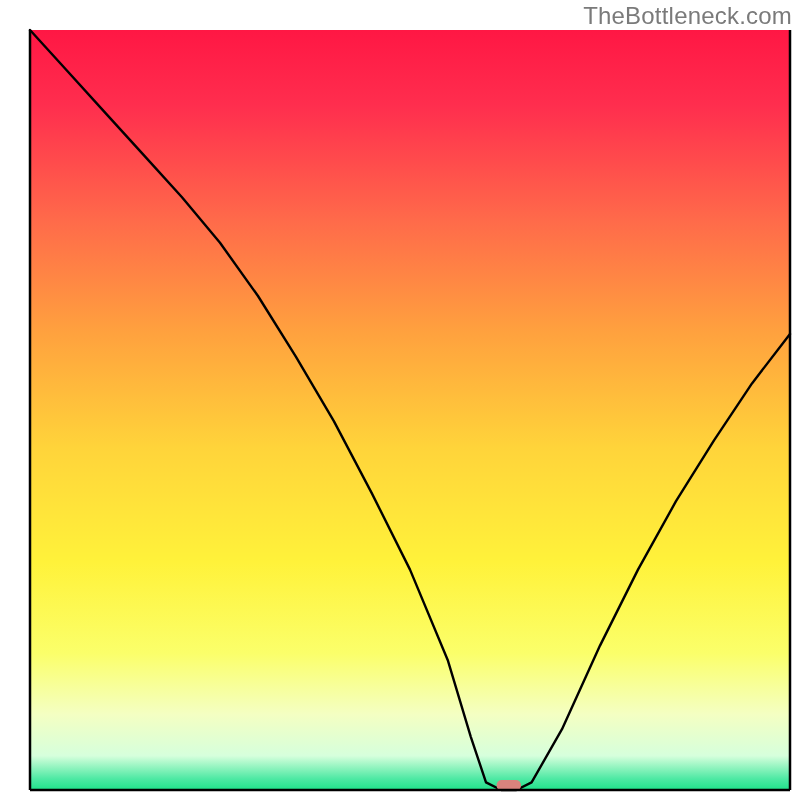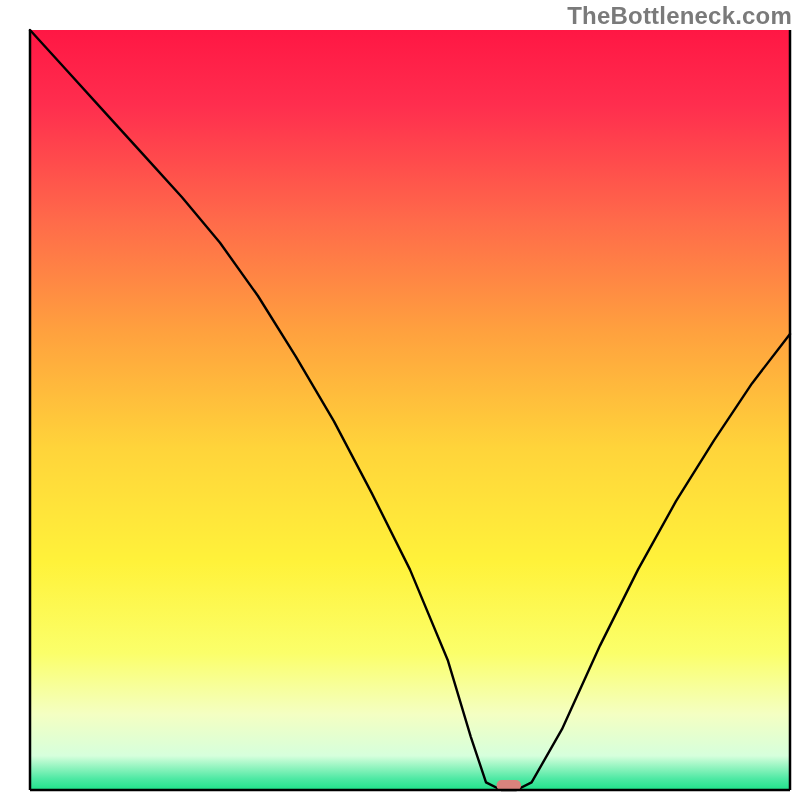--- a/index.html
+++ b/index.html
@@ -14,21 +14,21 @@
     position: relative;
     width: 800px;
     height: 800px;
     background: #fff;
   }
   .watermark {
     position: absolute;
     top: 2px;
     right: 8px;
     font-size: 24px;
-    font-weight: 700;
+    font-weight: 400;
     color: #7a7a7a;
     letter-spacing: 0.2px;
     z-index: 10;
   }
   svg {
     display: block;
   }
 </style>
 </head>
 <body>

